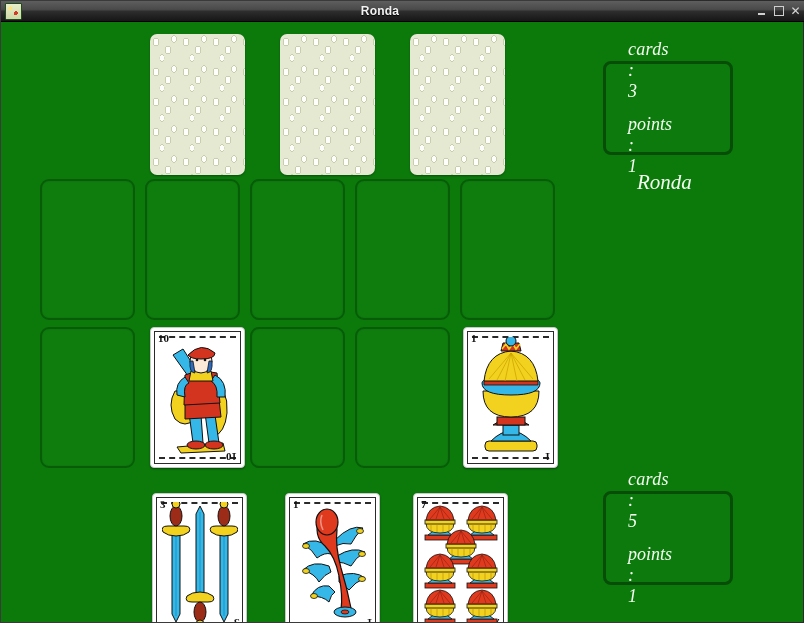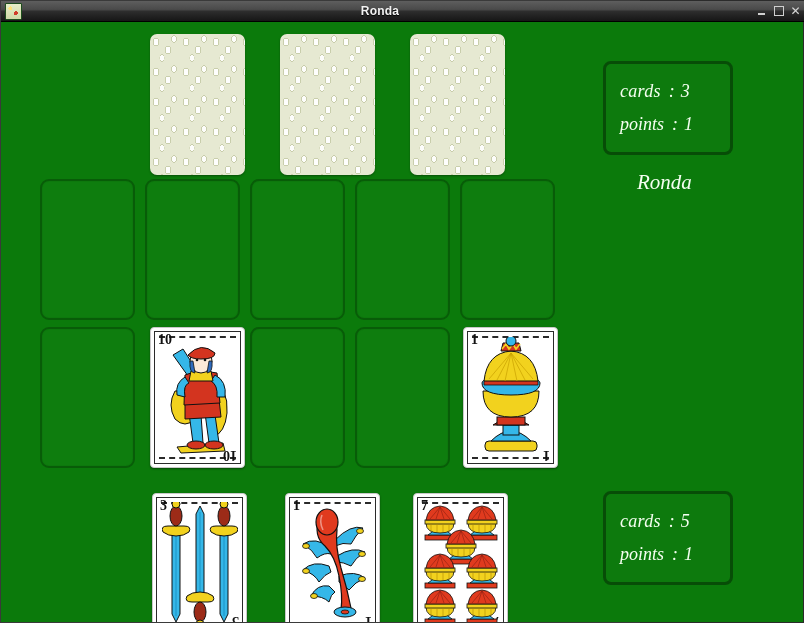--- a/index.html
+++ b/index.html
@@ -118,21 +118,21 @@
     position: absolute;
     left: 4px; right: 4px; top: 4px; bottom: 4px;
     border-top: 2px dashed #2a2a2a;
     border-bottom: 2px dashed #2a2a2a;
     pointer-events: none;
   }
   .rank {
     position: absolute;
     top: 1px; left: 3px;
     font-family: "Liberation Serif", serif;
-    font-size: 14px; font-weight: bold;
+    font-size: 11px; font-weight: bold;
     color: #111; line-height: 1;
   }
   .rank.br {
     top: auto; left: auto;
     bottom: 1px; right: 3px;
     transform: rotate(180deg);
   }
   .pips {
     position: absolute;
     left: 0; right: 0; top: 0; bottom: 0;
@@ -152,20 +152,21 @@
     padding: 10px 14px;
     display: flex; flex-direction: column; justify-content: center; gap: 12px;
   }
   .scorerow {
     display: flex; align-items: baseline;
     font-family: "Liberation Serif", serif;
     font-style: italic;
     font-size: 18px;
     color: #f4fff0;
     white-space: nowrap;
+    flex-direction: column;
   }
   .scorerow .lbl { display:inline-block; }
   .scorerow .sep { margin: 0 6px 0 8px; }
   .scorerow .val { font-weight: normal; }
   .scorerow.cards .lbl { letter-spacing: .3px; }
 
   #center-label {
     position: absolute;
     font-family: "Liberation Serif", serif;
     font-style: italic;

